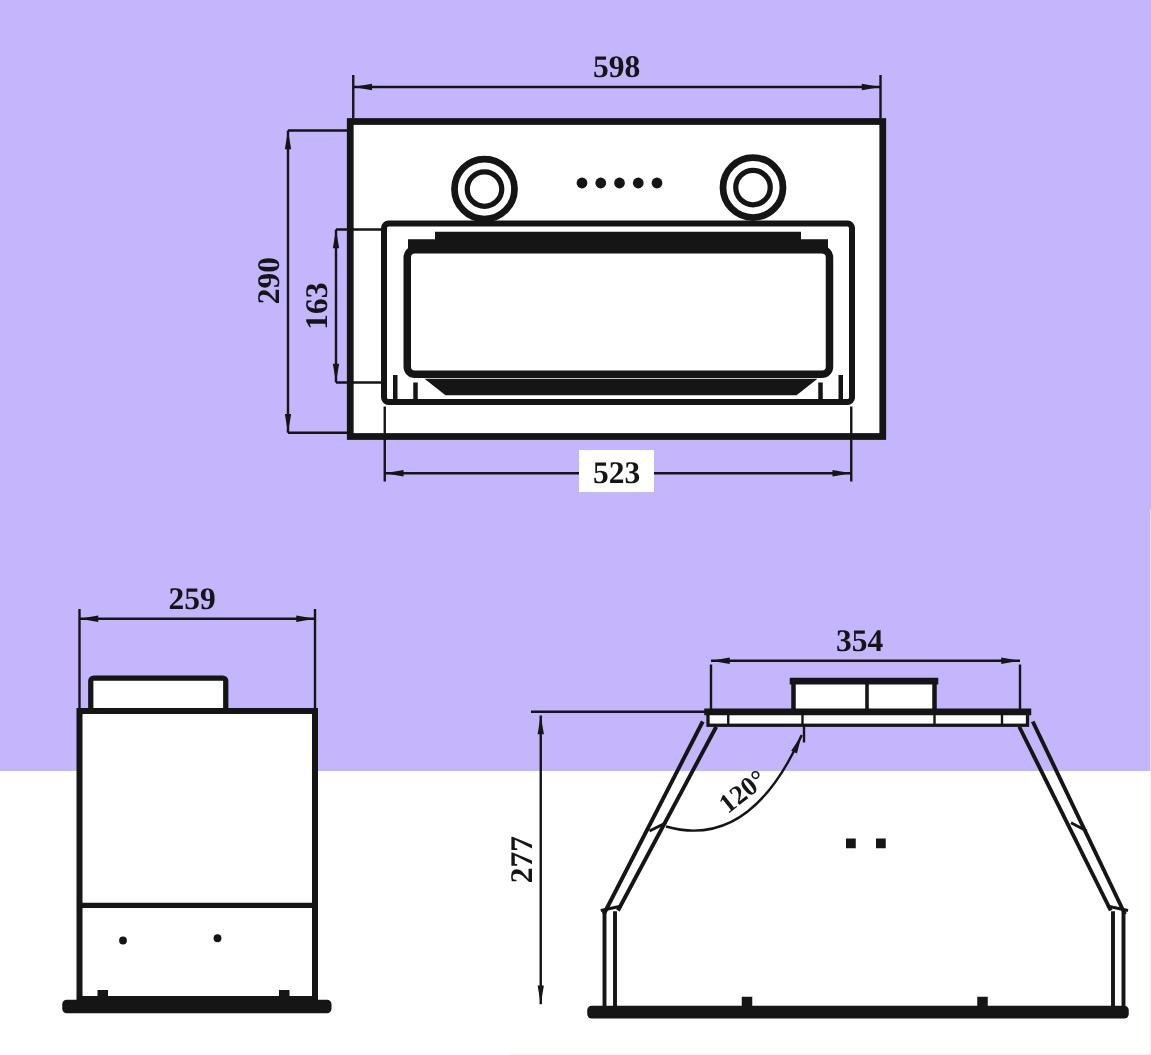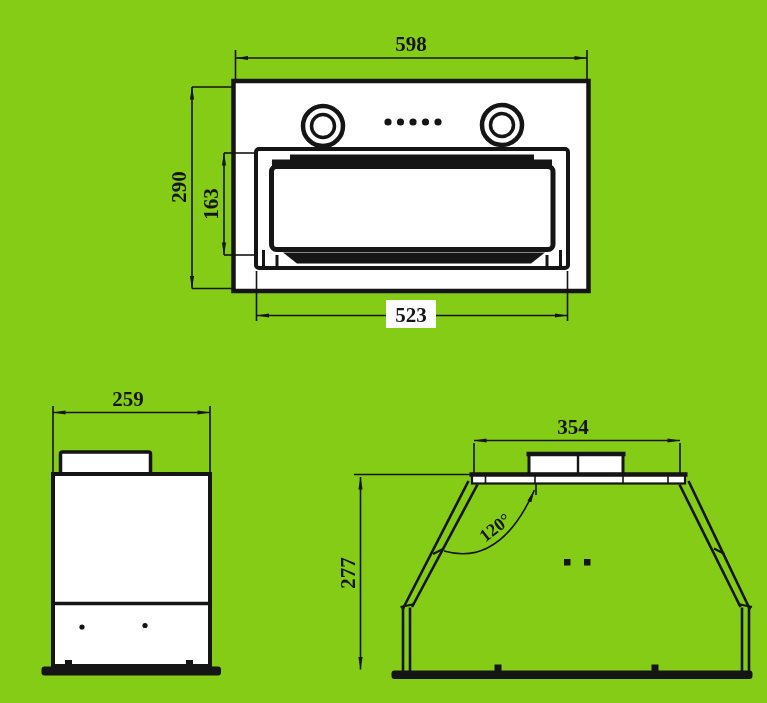--- a/index.html
+++ b/index.html
@@ -7,22 +7,22 @@
     padding: 0;
     background: #ffffff;
     width: 767px;
     height: 703px;
     overflow: hidden;
     font-family: "Liberation Serif", serif;
   }
   .canvas-wrap {
     position: relative;
     width: 767px;
-    height: 703px;
-    background: #84cc16;
+    height: 514px;
+    background: #c4b5fd;
   }
   svg { display: block; }
   .outline {
     fill: #ffffff;
     stroke: #151515;
   }
   .thin {
     stroke: #151515;
     stroke-width: 1.6;
     fill: none;

